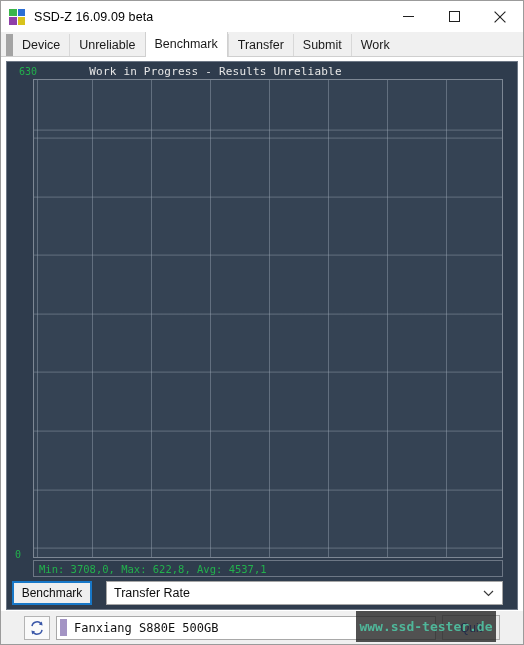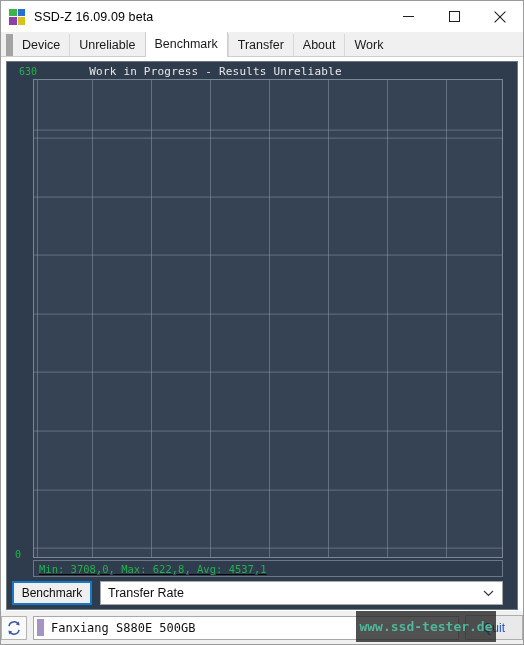--- a/index.html
+++ b/index.html
@@ -180,21 +180,20 @@
 
   
   .statsrow {
     flex: 0 0 17px;
     margin: 2px 1px 0 22px;
     border: 1px solid #6d7785;
     box-sizing: border-box;
     display: flex;
     align-items: center;
     background: #2f3c4d;
-    text-decoration: underline;
   }
   .stats {
     font-family: "DejaVu Sans Mono", monospace;
     font-size: 10.5px;
     color: #22b14c;
     padding-left: 5px;
     white-space: nowrap;
   }
 
   
@@ -210,21 +209,21 @@
     background: #efefef;
     box-sizing: border-box;
     font-family: "Liberation Sans", sans-serif;
     font-size: 12px;
     color: #0d0d0d;
     display: flex; align-items: center; justify-content: center;
     padding: 0;
   }
   .combo {
     flex: 1 1 auto;
-    margin-left: 8px;
+    margin-left: 14px;
     background: #ffffff;
     border: 1px solid #a6a6a6;
     box-sizing: border-box;
     display: flex;
     align-items: center;
     position: relative;
   }
   .combo-text {
     font-size: 12.5px;
     color: #0d0d0d;
@@ -236,21 +235,21 @@
     display: flex; align-items: center;
   }
 
   
   .statusbar {
     flex: 0 0 34px;
     height: 34px;
     background: #f0f0f0;
     display: flex;
     align-items: center;
-    padding: 0 0;
+    padding: 0 23px;
     box-sizing: border-box;
     position: relative;
     border-top: 1px solid #ffffff;
   }
   .refresh-btn {
     width: 26px; height: 24px;
     border: 1px solid #b4b4b4;
     background: #fafafa;
     display: flex; align-items: center; justify-content: center;
     box-sizing: border-box;
@@ -338,21 +337,21 @@
         </svg>
       </div>
     </div>
   </div>
 
   <div class="tabstrip">
     <div class="tab">Device</div>
     <div class="tab">Unreliable</div>
     <div class="tab active">Benchmark</div>
     <div class="tab">Transfer</div>
-    <div class="tab">About</div>
+    <div class="tab">Submit</div>
     <div class="tab">Work</div>
   </div>
 
   <div class="content">
     <div class="panel">
 
       <div class="chart-head">
         <div class="ymax">630</div>
         <div class="wip">Work in Progress - Results Unreliable</div>
       </div>

